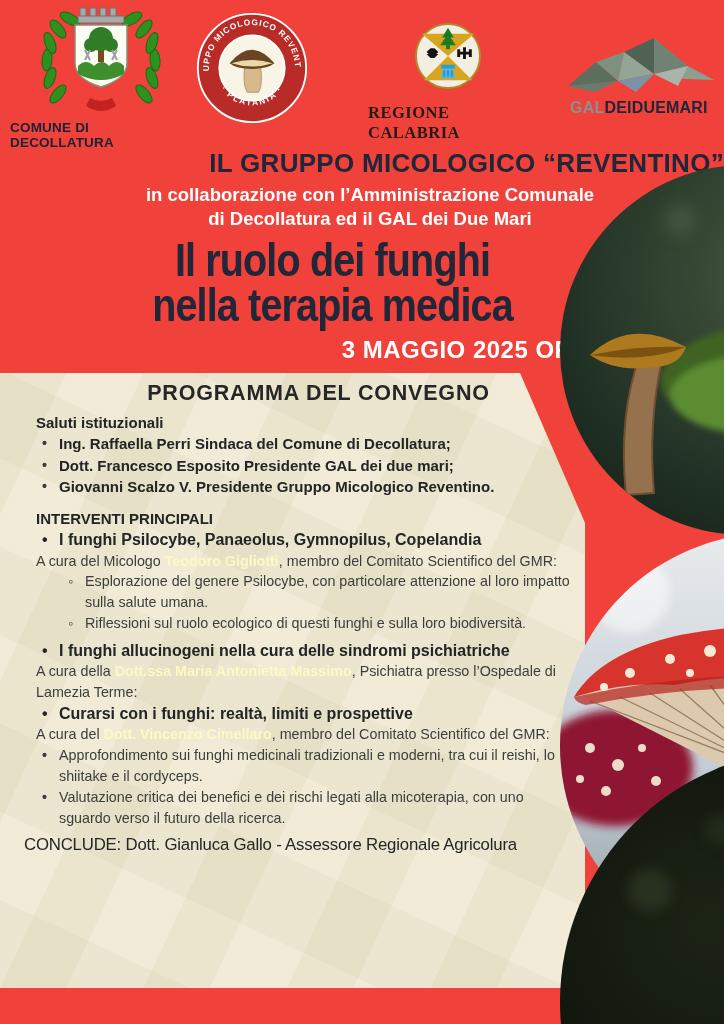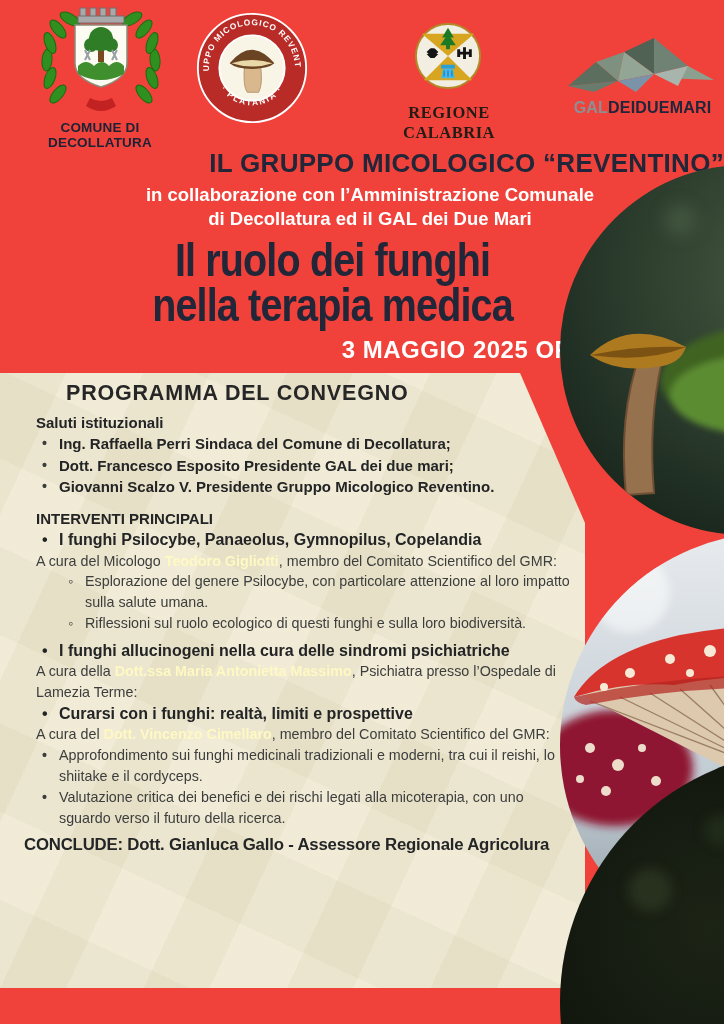--- a/index.html
+++ b/index.html
@@ -25,21 +25,21 @@
     font-size:47px;line-height:45px;font-weight:800;letter-spacing:-1px;
     color:#212638;transform:scaleX(.84);transform-origin:50% 0;
   }
   .event-date{
     position:absolute;top:336px;left:0;width:660px;text-align:right;
     font-size:24px;font-weight:800;letter-spacing:.5px;color:#ffffff;
   }
   
   .logo{position:absolute}
   .logo-caption{
-    position:absolute;text-align:center;font-weight:800;color:#1c2236;
+    position:absolute;font-weight:800;color:#1c2236;
   }
   .cap-comune{top:120px;left:10px;width:180px;font-size:13.5px;letter-spacing:.2px}
   .cap-calabria{top:103px;left:368px;width:162px;font-size:16.5px;
     font-family:"Liberation Serif","DejaVu Serif",serif;color:#241b15;letter-spacing:.5px}
   .cap-gal{top:99px;left:570px;width:145px;font-size:16px;letter-spacing:.2px}
   .cap-gal .lite{color:#8a9094;font-weight:600}
   .cap-gal .bold{color:#20263a;font-weight:800}
   
   .panel{
     position:absolute;top:373px;left:0;width:585px;height:615px;z-index:1;
@@ -48,36 +48,36 @@
       repeating-linear-gradient(25deg, rgba(150,140,100,.05) 0 80px, rgba(255,255,255,.05) 80px 160px),
       #efe9d2;
     clip-path:polygon(0 0,520px 0,585px 150px,585px 100%,0 100%);
   }
   .panel-content{
     position:absolute;top:373px;left:0;width:585px;height:615px;z-index:3;
     padding:8px 14px 0 36px;box-sizing:border-box;color:#3c3e3d;
     font-size:14.3px;line-height:20.8px;
   }
   .prog-heading{
-    margin:2px 0 8px 30px;text-align:left;
+    margin:2px 0 8px 30px;text-align:center;
     font-size:21.5px;font-weight:800;letter-spacing:.8px;color:#262626;
   }
   .sec-title{font-weight:800;color:#232425;font-size:15px;margin-top:8px;line-height:21px}
   ul{list-style:none;margin:0;padding:0}
   li{position:relative;padding-left:23px}
   ul.solid > li::before{content:"•";position:absolute;left:6px;top:0;font-weight:700}
   ul.hollow > li::before{content:"◦";position:absolute;left:6px;top:0;font-weight:700}
   ul.topics > li{font-weight:800;color:#232425;font-size:16px;line-height:21.5px}
   ul.sub{margin:0 0 4px 26px}
   .curator{margin:0}
   .curator .nm{font-weight:700;color:#fef9c3}
   .mt6{margin-top:6px}
   .conclude{
     margin:6px 0 16px -12px;width:calc(100% + 24px);
-    font-size:16.8px;font-weight:700;color:#242526;letter-spacing:-.2px;line-height:22px;
+    font-size:16.8px;font-weight:400;color:#242526;letter-spacing:-.2px;line-height:22px;
   }
   
   .photo{position:absolute;border-radius:50%;overflow:hidden;z-index:2}
   .photo svg{display:block;width:100%;height:100%}
   .photo1{left:560px;top:165px;width:370px;height:370px}
   .photo2{left:560px;top:533px;width:425px;height:425px}
   .photo3{left:560px;top:750px;width:504px;height:504px}
   
   .footer-band{
     position:absolute;top:988px;left:0;width:648px;height:36px;z-index:4;

